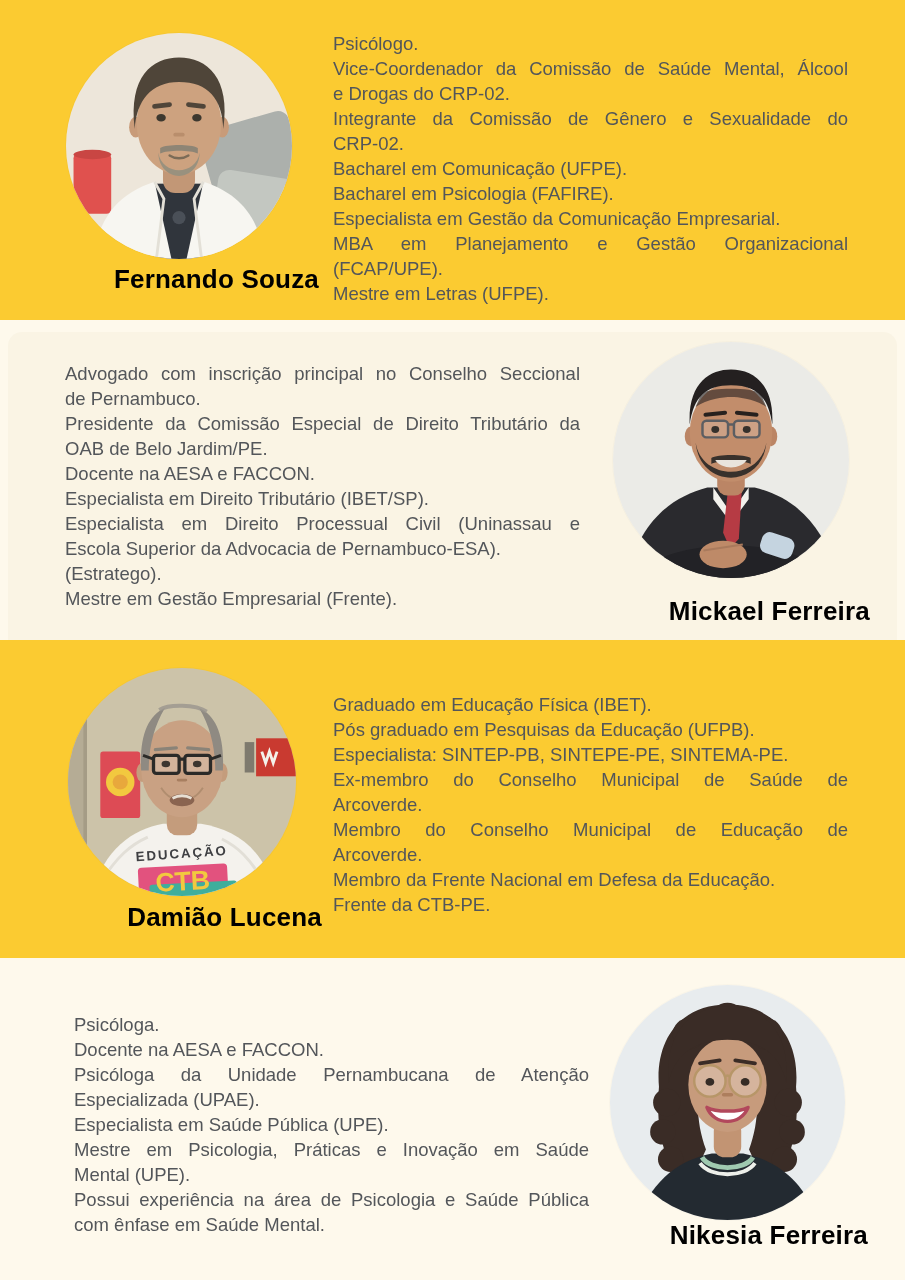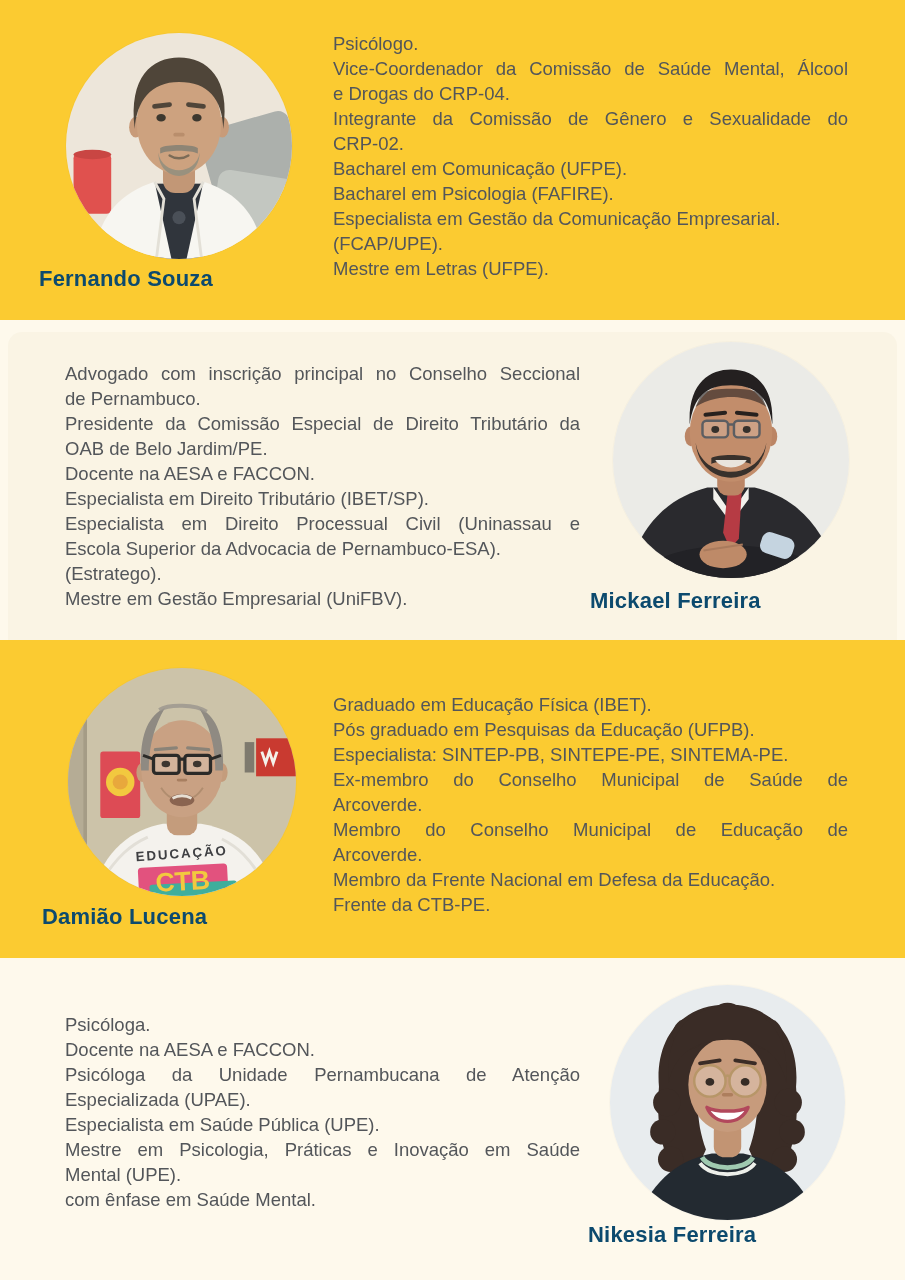--- a/index.html
+++ b/index.html
@@ -8,22 +8,22 @@
     font-family:"Liberation Sans",sans-serif;background:#FEF9EC;
   }
   .sec{position:absolute;left:0;width:905px;overflow:hidden;}
   .sec.yellow{background:#FBCB31;}
   .sec.cream{background:#FEF9EC;}
   .panel{position:absolute;left:8px;right:8px;top:12px;bottom:0;
     background:#FAF4E4;border-radius:14px 14px 0 0;}
   .avatar{position:absolute;border-radius:50%;overflow:hidden;box-shadow:0 0 0 1px rgba(0,0,0,0.02);}
   .avatar svg{display:block;width:100%;height:100%;}
   .pname{
-    position:absolute;font-weight:bold;font-size:22px;line-height:30px;
-    color:#0c4a6e;text-align:left;letter-spacing:.2px;
+    position:absolute;font-weight:bold;font-size:26px;line-height:30px;
+    color:#000000;text-align:right;letter-spacing:.2px;
   }
   .bio{position:absolute;width:515px;color:#53565A;font-size:18.5px;line-height:25px;}
   .bio p{margin:0;}
   .bio p.jl{text-align:justify;text-align-last:justify;}
   svg text{font-family:"Liberation Sans",sans-serif;}
 </style>
 </head>
 <body>
 
 <div class="page">
@@ -61,26 +61,27 @@
           <path d="M100,122 C108,118 132,118 140,122 L140,128 C132,124 108,124 100,128 Z" fill="#8E8575"></path>
           <path d="M98,127 C102,152 138,152 142,127 C141,160 99,160 98,127 Z" fill="#99917E"></path>
           <path d="M110,130 C116,134 124,134 130,130" stroke="#7B6B57" stroke-width="2.5" fill="none" stroke-linecap="round"></path>
         </g>
       </svg>
     </div>
     <div class="pname" style="left:39px;top:264px;width:280px">Fernando Souza</div>
     <div class="bio" style="left:333px;top:31px">
       <p>Psicólogo.</p>
       <p class="jl">Vice-Coordenador da Comissão de Saúde Mental, Álcool</p>
-      <p>e Drogas do CRP-04.</p>
+      <p>e Drogas do CRP-02.</p>
       <p class="jl">Integrante da Comissão de Gênero e Sexualidade do</p>
       <p>CRP-02.</p>
       <p>Bacharel em Comunicação (UFPE).</p>
       <p>Bacharel em Psicologia (FAFIRE).</p>
       <p>Especialista em Gestão da Comunicação Empresarial.</p>
+      <p class="jl">MBA em Planejamento e Gestão Organizacional</p>
       <p>(FCAP/UPE).</p>
       <p>Mestre em Letras (UFPE).</p>
     </div>
   </div>
 
   <div class="sec cream" style="top:320px;height:320px">
     <div class="panel"></div>
     <div class="avatar" style="left:613px;top:22px;width:236px;height:236px">
       <svg viewBox="0 0 240 240">
         <rect width="240" height="240" fill="#EBEBE7"></rect>
@@ -105,32 +106,32 @@
           <path d="M104,120 C110,130 130,130 136,120 Z" fill="#E9E4DC"></path>
           <rect x="91" y="80" width="26" height="17" rx="4" fill="rgba(255,255,255,0.18)" stroke="#5C5E62" stroke-width="2.5"></rect>
           <rect x="123" y="80" width="26" height="17" rx="4" fill="rgba(255,255,255,0.18)" stroke="#5C5E62" stroke-width="2.5"></rect>
           <path d="M117,84 L123,84" stroke="#5C5E62" stroke-width="2.5"></path>
           <ellipse cx="104" cy="89" rx="4" ry="3.5" fill="#35302B"></ellipse>
           <ellipse cx="136" cy="89" rx="4" ry="3.5" fill="#35302B"></ellipse>
           <path d="M94,74 L114,72 M126,72 L146,74" stroke="#27211E" stroke-width="4" stroke-linecap="round"></path>
         </g>
       </svg>
     </div>
-    <div class="pname" style="left:590px;top:266px;width:280px">Mickael Ferreira</div>
+    <div class="pname" style="left:590px;top:276px;width:280px">Mickael Ferreira</div>
     <div class="bio" style="left:65px;top:41px">
       <p class="jl">Advogado com inscrição principal no Conselho Seccional</p>
       <p>de Pernambuco.</p>
       <p class="jl">Presidente da Comissão Especial de Direito Tributário da</p>
       <p>OAB de Belo Jardim/PE.</p>
       <p>Docente na AESA e FACCON.</p>
       <p>Especialista em Direito Tributário (IBET/SP).</p>
       <p class="jl">Especialista em Direito Processual Civil (Uninassau e</p>
       <p>Escola Superior da Advocacia de Pernambuco-ESA).</p>
       <p>(Estratego).</p>
-      <p>Mestre em Gestão Empresarial (UniFBV).</p>
+      <p>Mestre em Gestão Empresarial (Frente).</p>
     </div>
   </div>
 
   <div class="sec yellow" style="top:640px;height:318px">
     <div class="avatar" style="left:68px;top:28px;width:228px;height:228px">
       <svg viewBox="0 0 240 240">
         <rect width="240" height="240" fill="#CCC3A9"></rect>
         <rect x="0" y="0" width="16" height="240" fill="#B5AC95"></rect>
         <rect x="16" y="0" width="4" height="240" fill="#A59C86"></rect>
         <g>
@@ -220,25 +221,26 @@
           <path d="M118,94 C119,92 121,92 122,94" stroke="#B79668" stroke-width="2.5" fill="none"></path>
           <ellipse cx="102" cy="99" rx="4.5" ry="4" fill="#352C26"></ellipse>
           <ellipse cx="138" cy="99" rx="4.5" ry="4" fill="#352C26"></ellipse>
           <path d="M92,80 L112,77 M128,77 L148,80" stroke="#3A2C26" stroke-width="4" stroke-linecap="round"></path>
           <path d="M116,112 L124,112" stroke="#AD7E5D" stroke-width="3.5" stroke-linecap="round"></path>
           <path d="M99,125 C106,144 134,144 141,125 C132,130 108,130 99,125 Z" fill="#FFFFFF" stroke="#B2485C" stroke-width="3.5" stroke-linejoin="round"></path>
         </g>
       </svg>
     </div>
     <div class="pname" style="left:588px;top:262px;width:280px">Nikesia Ferreira</div>
-    <div class="bio" style="left:65px;top:54px">
+    <div class="bio" style="left:74px;top:54px">
       <p>Psicóloga.</p>
       <p>Docente na AESA e FACCON.</p>
       <p class="jl">Psicóloga da Unidade Pernambucana de Atenção</p>
       <p>Especializada (UPAE).</p>
       <p>Especialista em Saúde Pública (UPE).</p>
       <p class="jl">Mestre em Psicologia, Práticas e Inovação em Saúde</p>
       <p>Mental (UPE).</p>
+      <p class="jl">Possui experiência na área de Psicologia e Saúde Pública</p>
       <p>com ênfase em Saúde Mental.</p>
     </div>
   </div>
 
 </div>
 
 </body></html>

